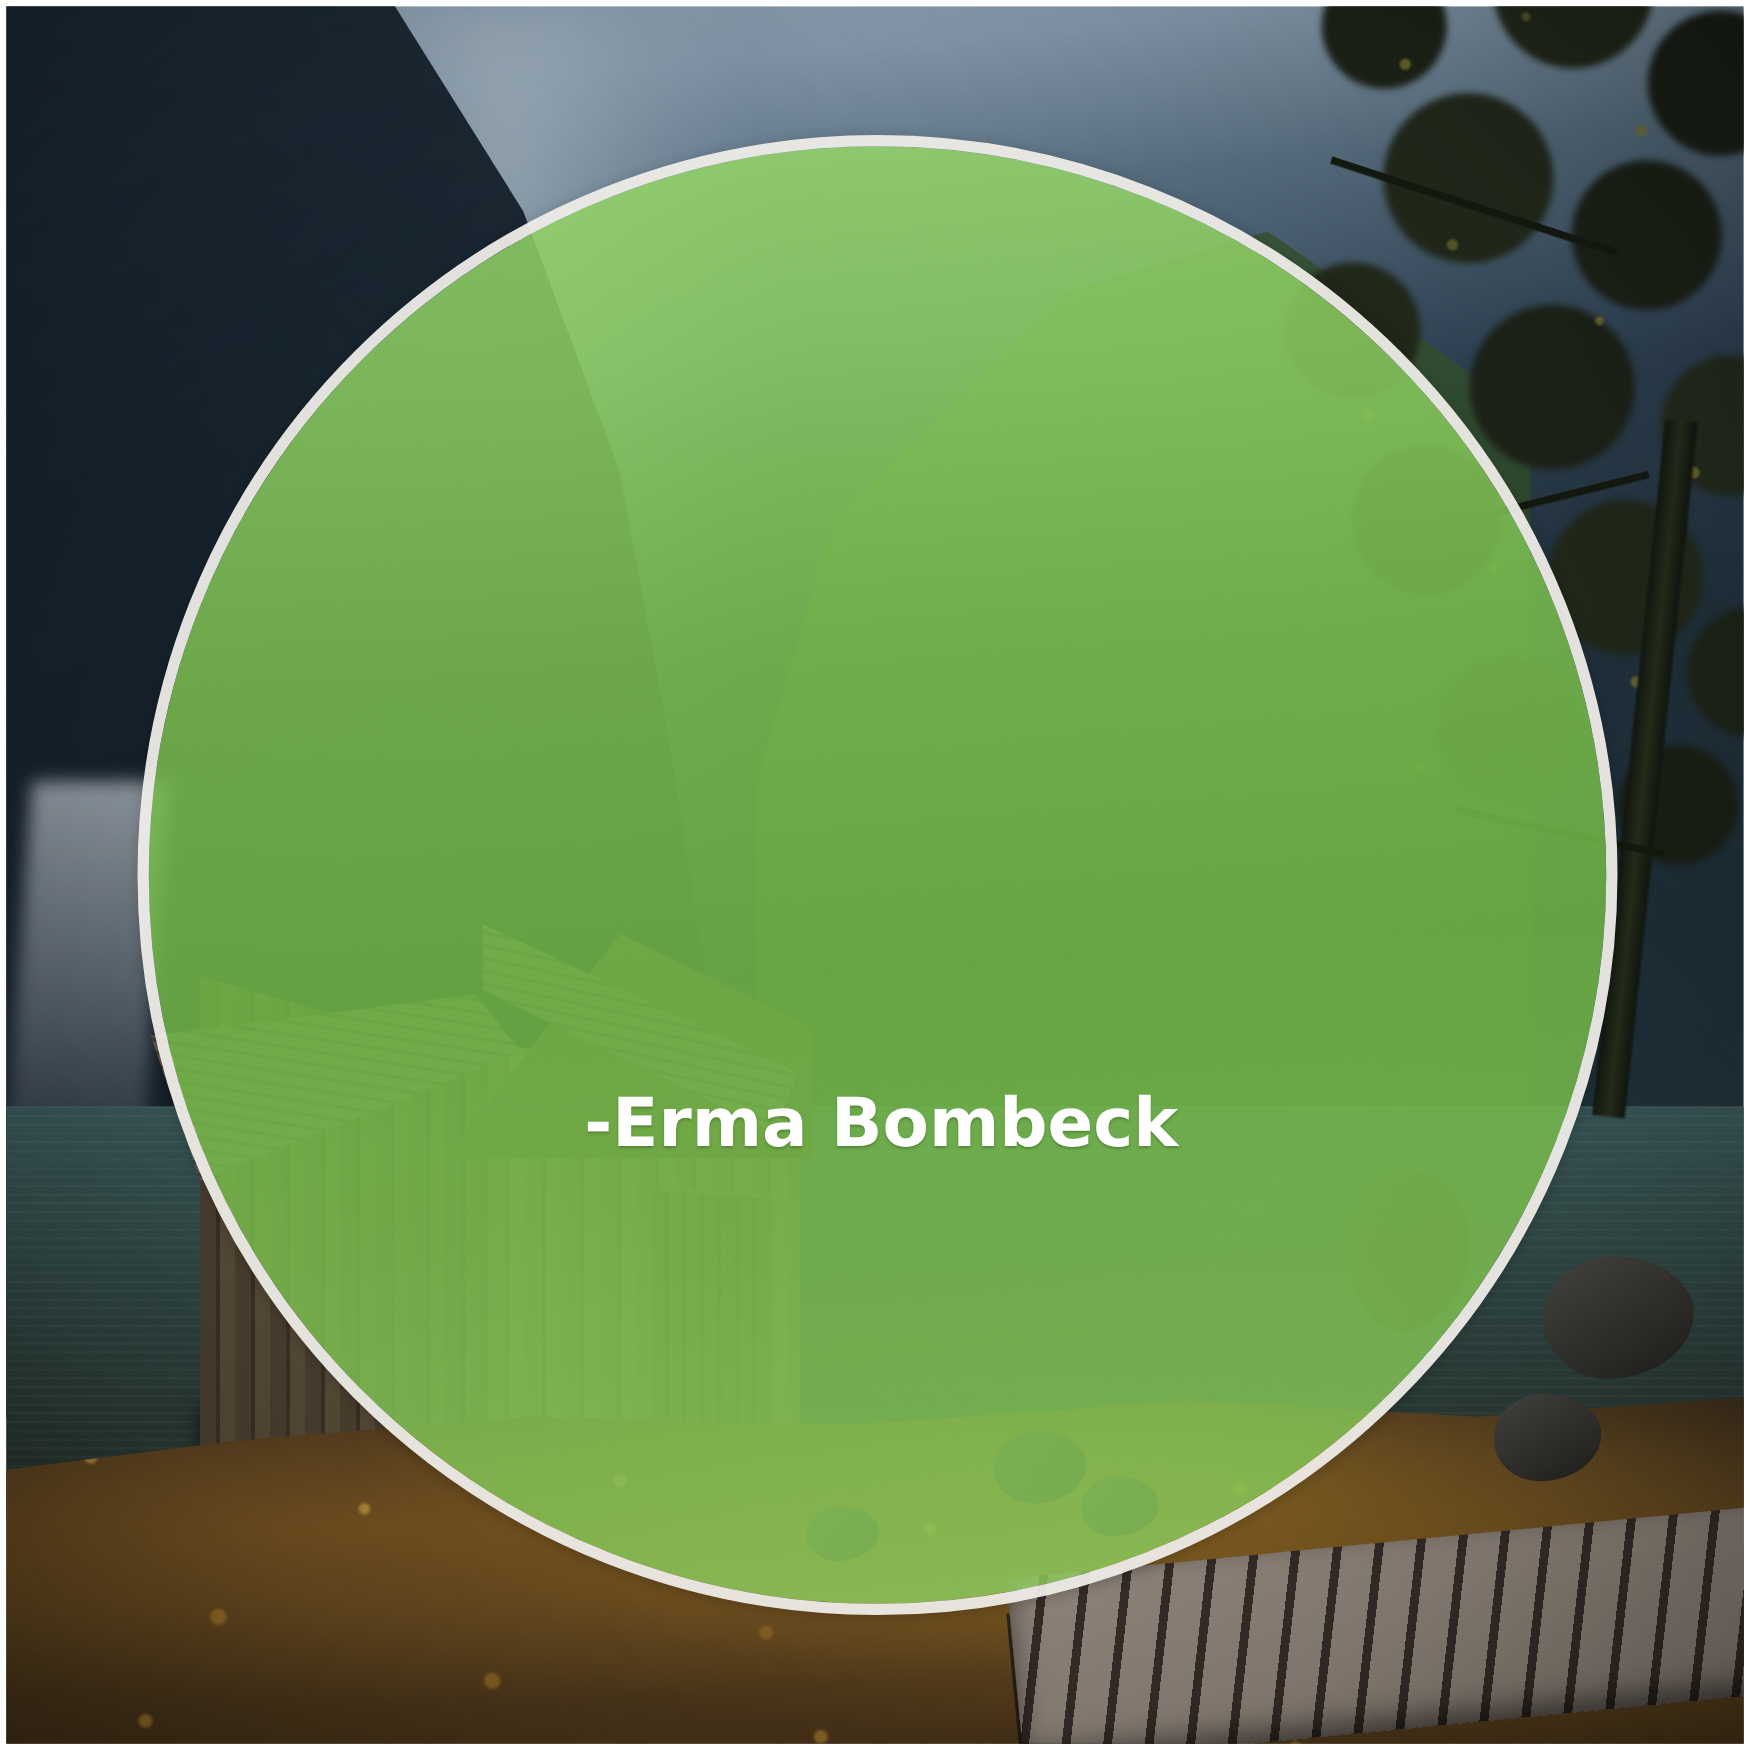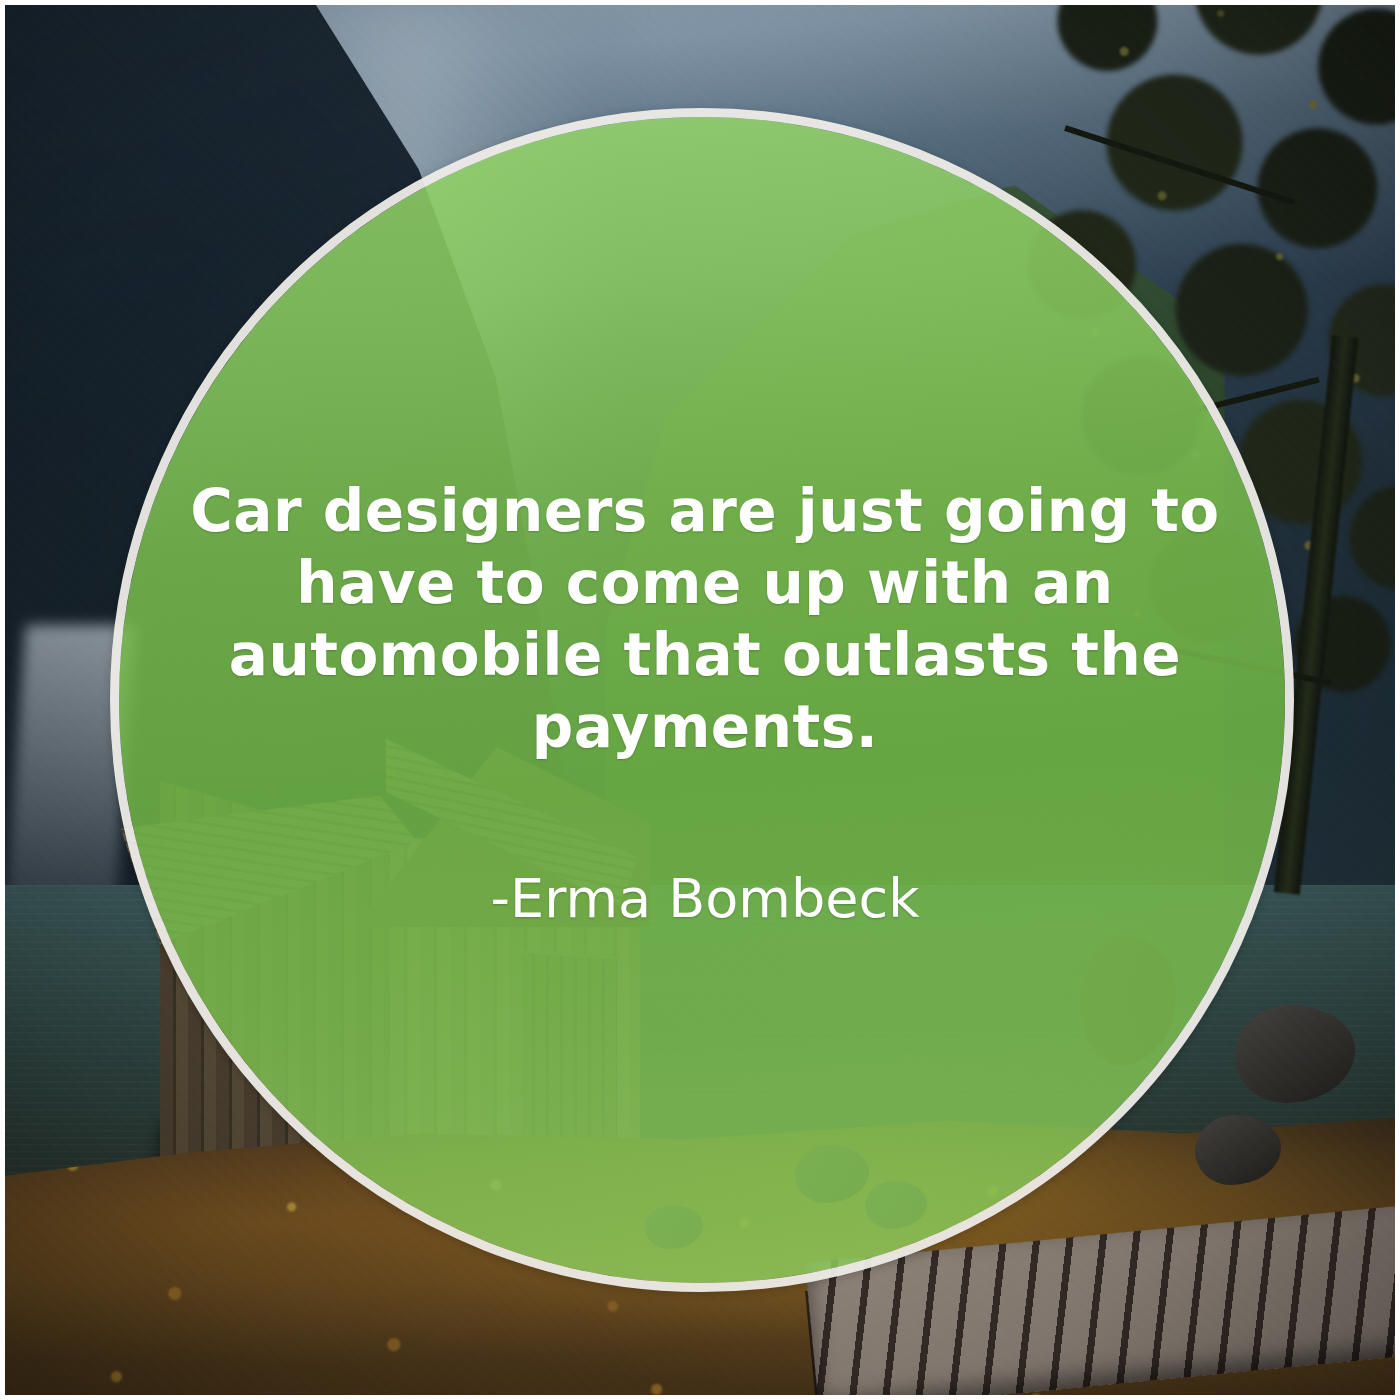--- a/index.html
+++ b/index.html
@@ -377,21 +377,21 @@
     text-shadow: 0 1px 2px rgba(40,70,20,0.35);
     white-space: pre-line;
   }
   .attribution {
     position: absolute;
     left: 170px;
     top: 862px;
     width: 1060px;
     text-align: center;
     font-family: "DejaVu Sans", sans-serif;
-    font-weight: normal;
+    font-weight: bold;
     font-size: 54px;
     line-height: 64px;
     color: #ffffff;
     text-shadow: 0 1px 2px rgba(40,70,20,0.35);
   }
 </style>
 </head>
 <body>
 
 <div id="card">
@@ -439,22 +439,16 @@
     <div class="branch" style="right:70px;top:420px;width:200px;transform:rotate(-14deg);"></div>
     <div class="branch" style="right:60px;top:640px;width:170px;transform:rotate(12deg);"></div>
 
     <div class="vignette"></div>
     <div class="grain"></div>
   </div>
 
   <div class="circle-tint"></div>
   <div class="circle-ring"></div>
 
-  <div class="quote-block">
-    <div class="quote-text">Car designers are just going to
-have to come up with an
-automobile that outlasts the
-payments.</div>
-  </div>
 
   <div class="attribution">-Erma Bombeck</div>
 
 </div>
 
 </body></html>

